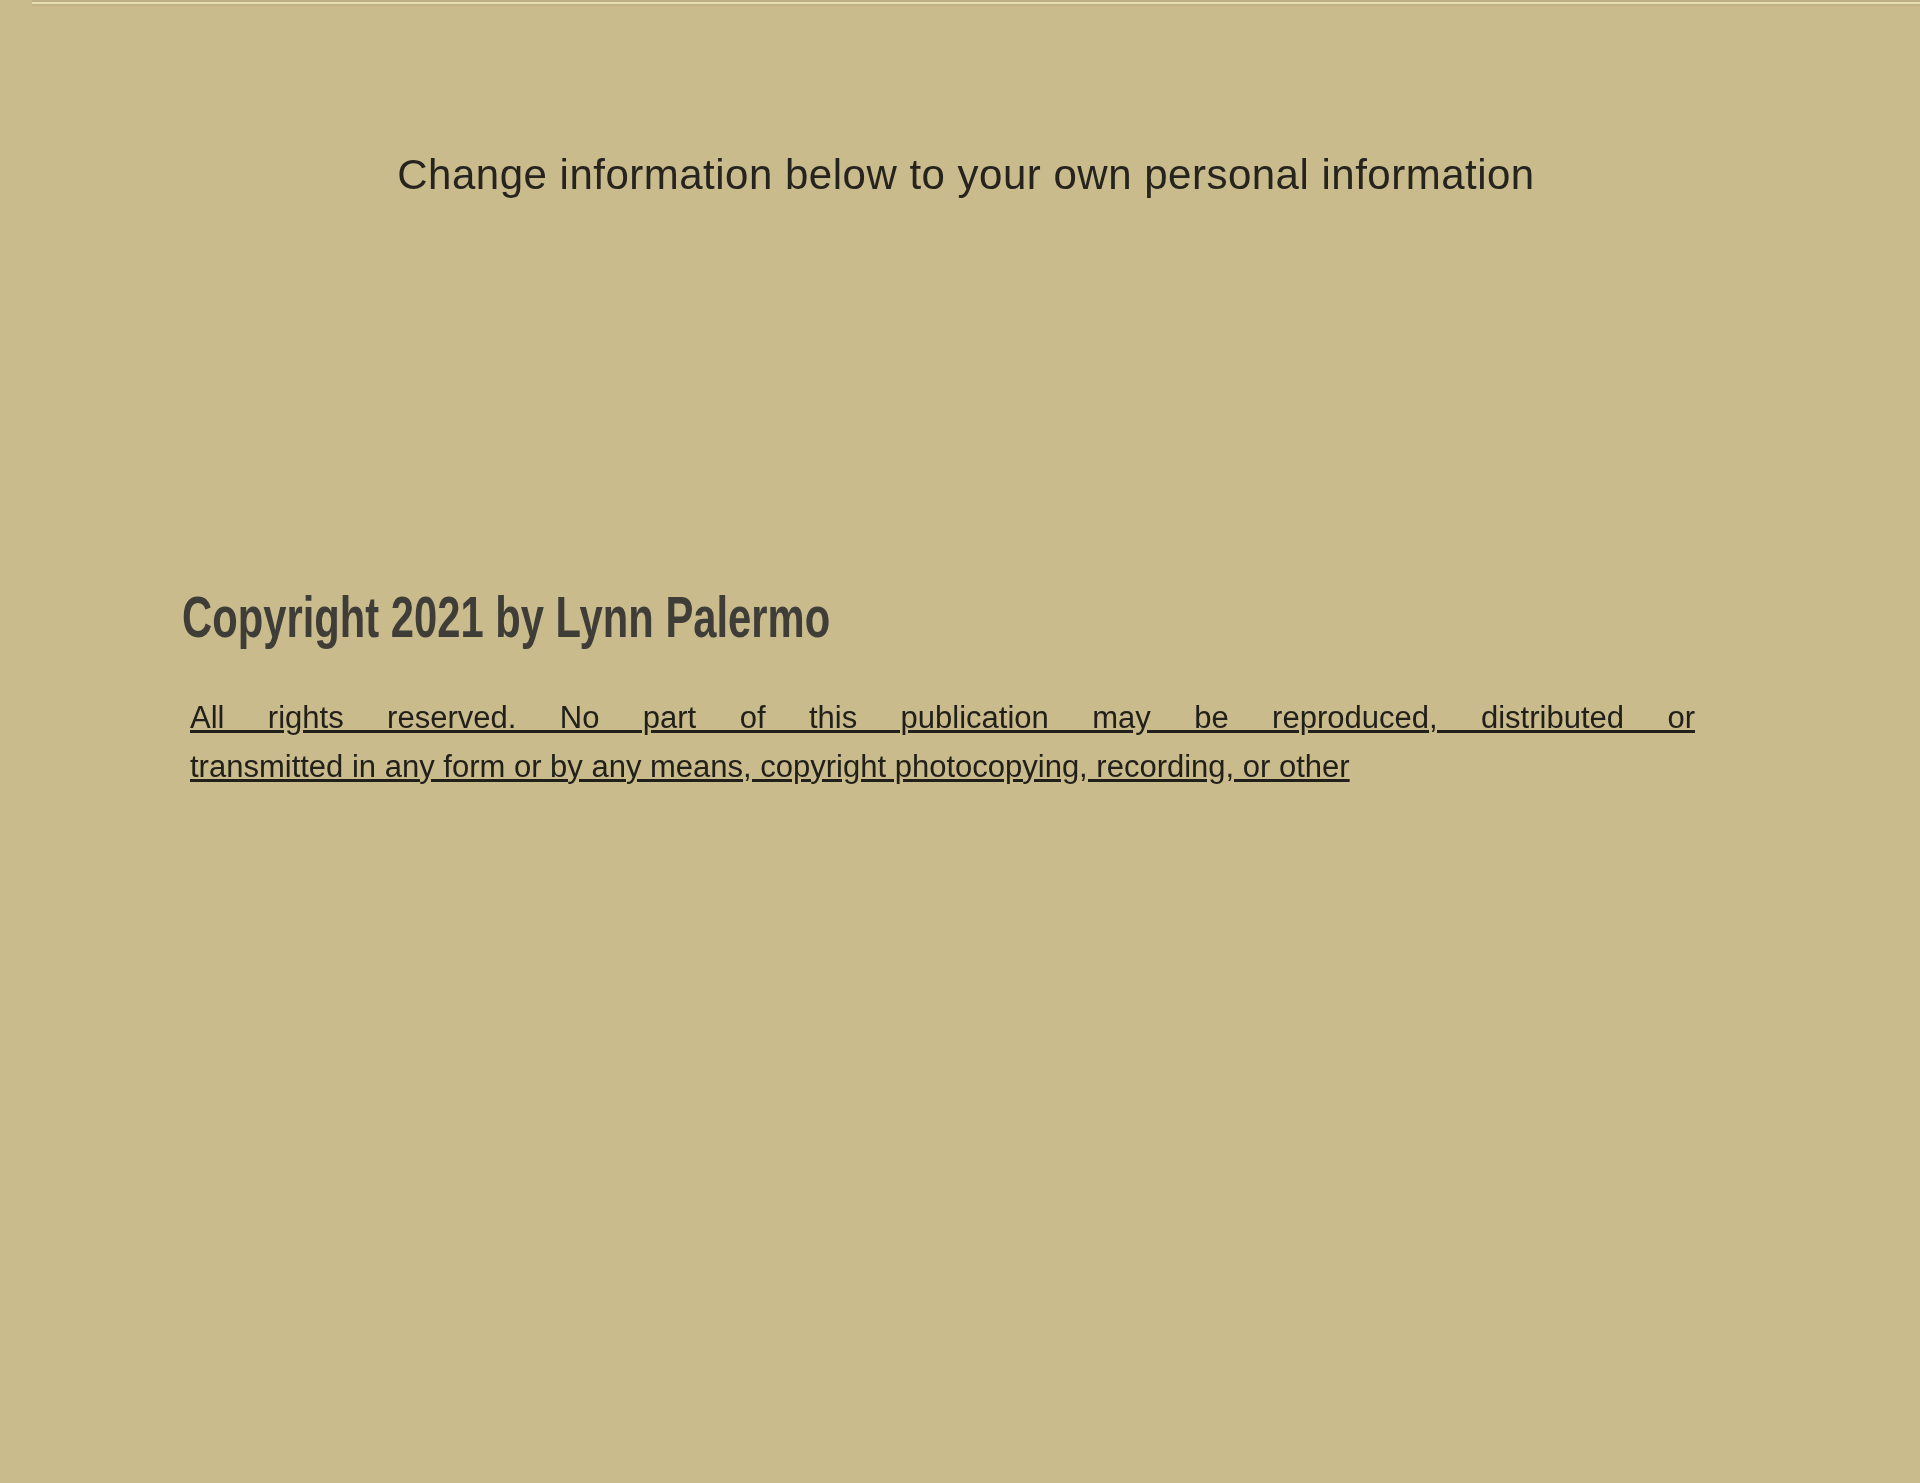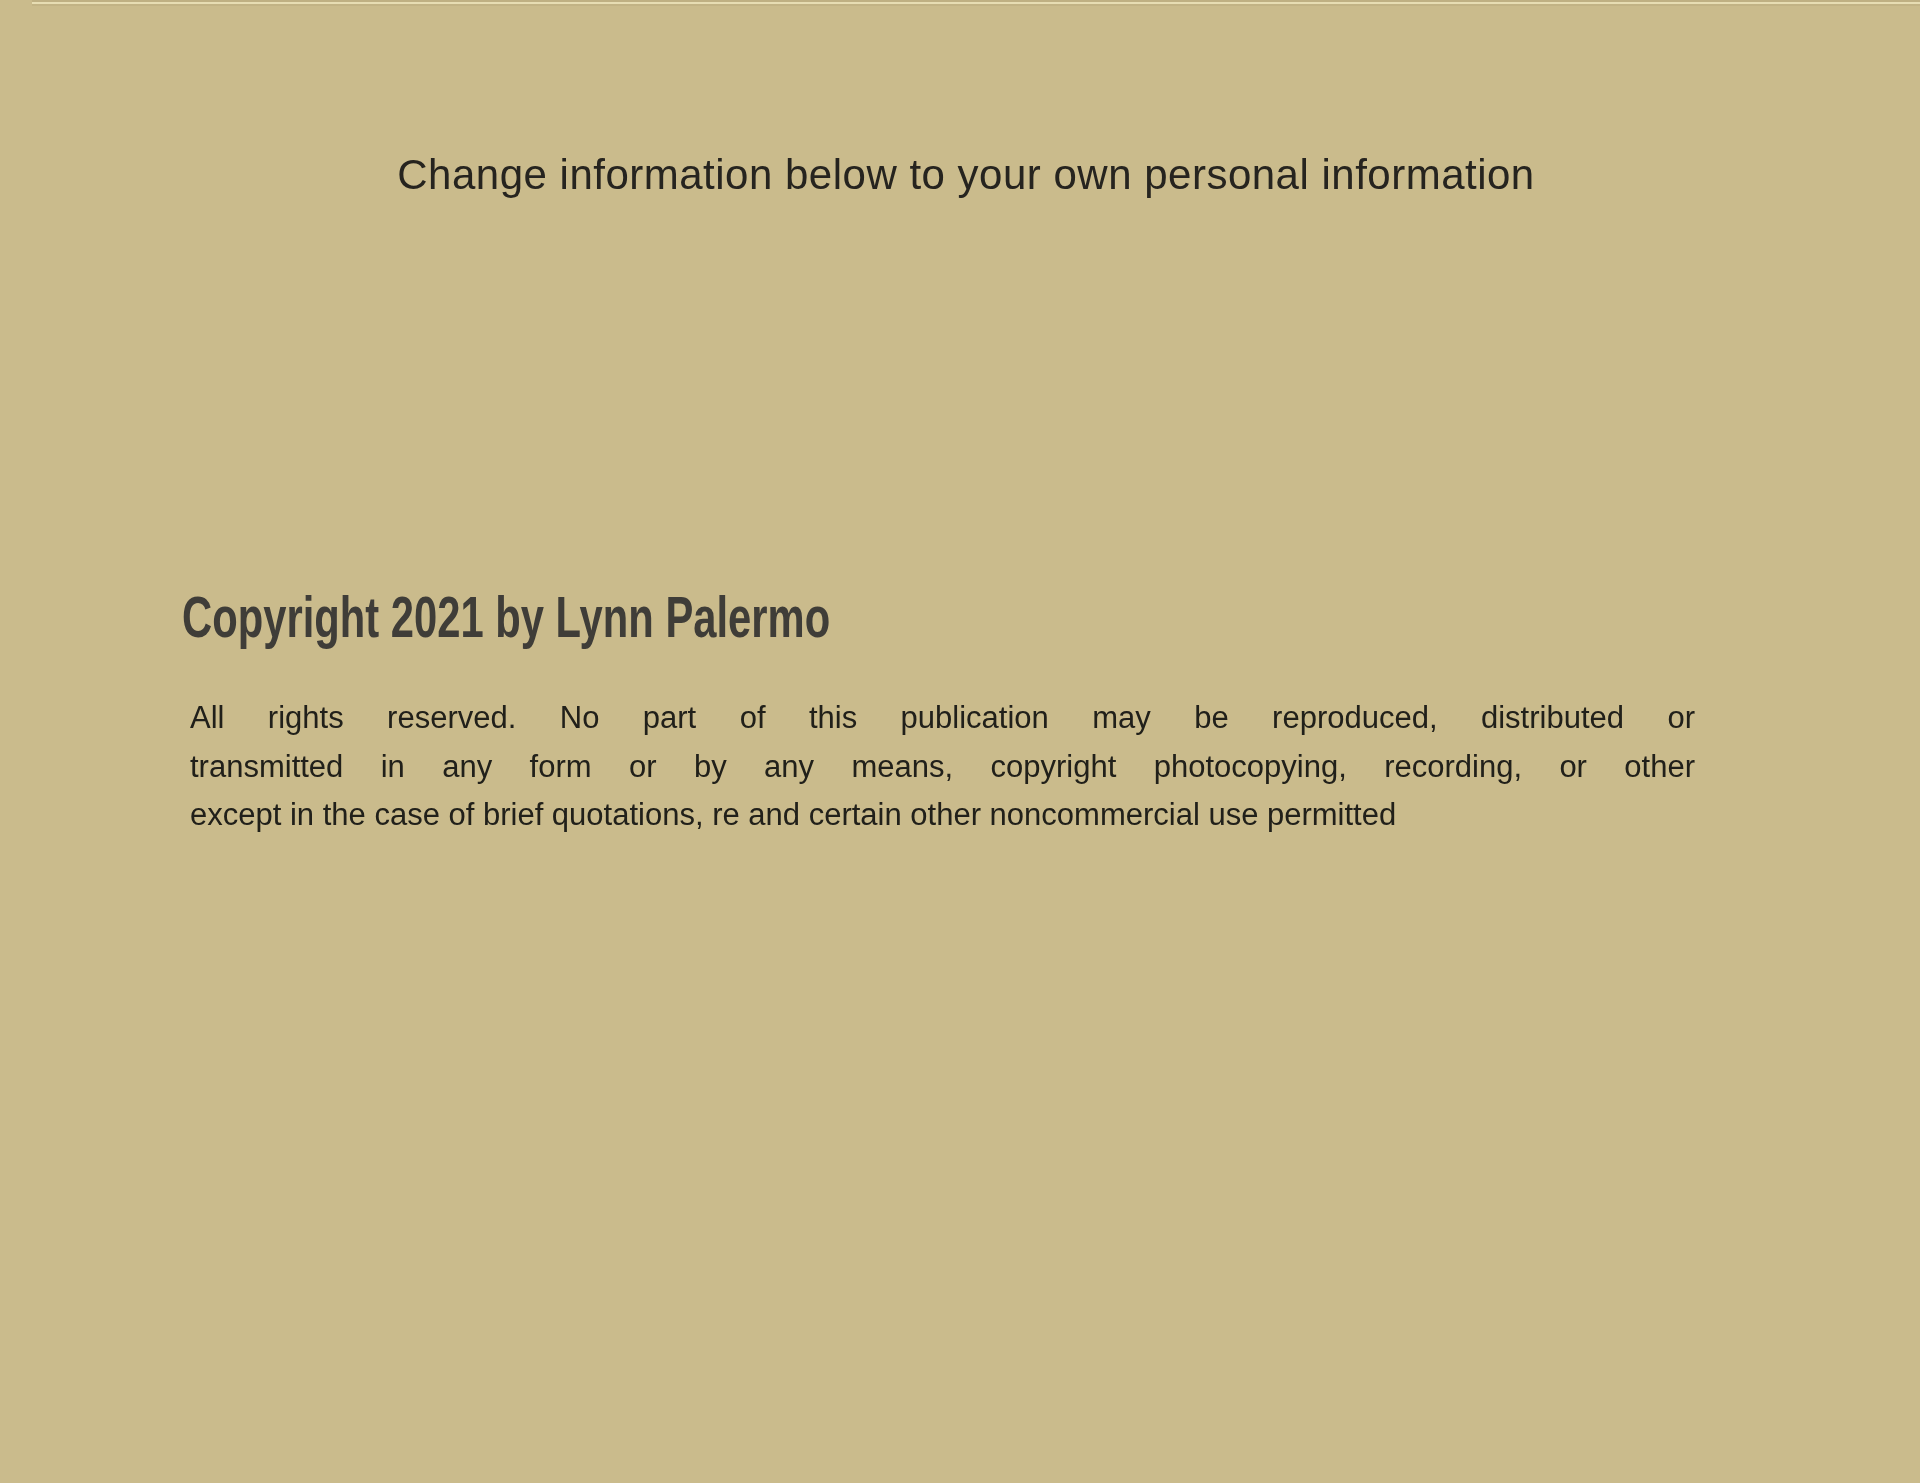--- a/index.html
+++ b/index.html
@@ -66,20 +66,21 @@
     top: 694px;
     left: 158px;
     width: 1505px;
     font-size: 31px;
     line-height: 48.5px;
     color: var(--body-text-color);
   }
   .notice .notice-line {
     text-align: justify;
     text-align-last: justify;
+    text-decoration: underline;
   }
   .notice .notice-line:last-child {
     text-align-last: left;
   }
   .contact {
     position: absolute;
     top: 1076px;
     left: 158px;
     font-size: 30px;
     line-height: 44.5px;
@@ -93,17 +94,16 @@
 
   <div class="top-edge"></div>
 
   <div class="banner">Change information below to your own personal information</div>
 
   <h1 class="copyright-heading">Copyright 2021 by Lynn Palermo</h1>
 
   <div class="notice">
     <div class="notice-line">All rights reserved. No part of this publication may be reproduced, distributed or</div>
     <div class="notice-line">transmitted in any form or by any means, copyright photocopying, recording, or other</div>
-    <div class="notice-line">except in the case of brief quotations, re and certain other noncommercial use permitted</div>
   </div>
 
 
 </div>
 
 </body></html>

